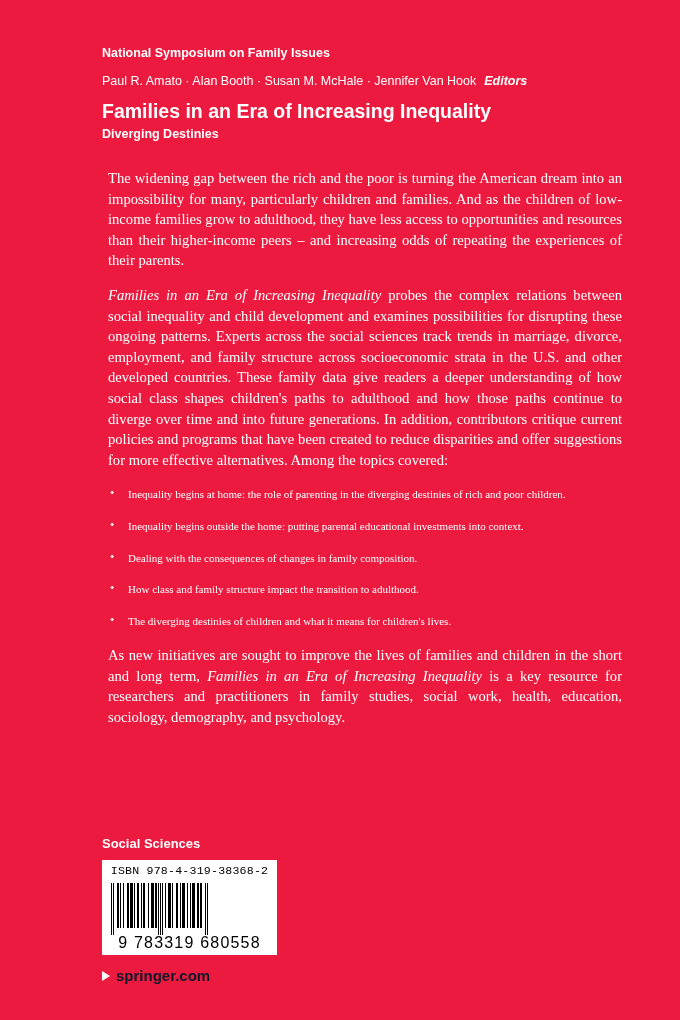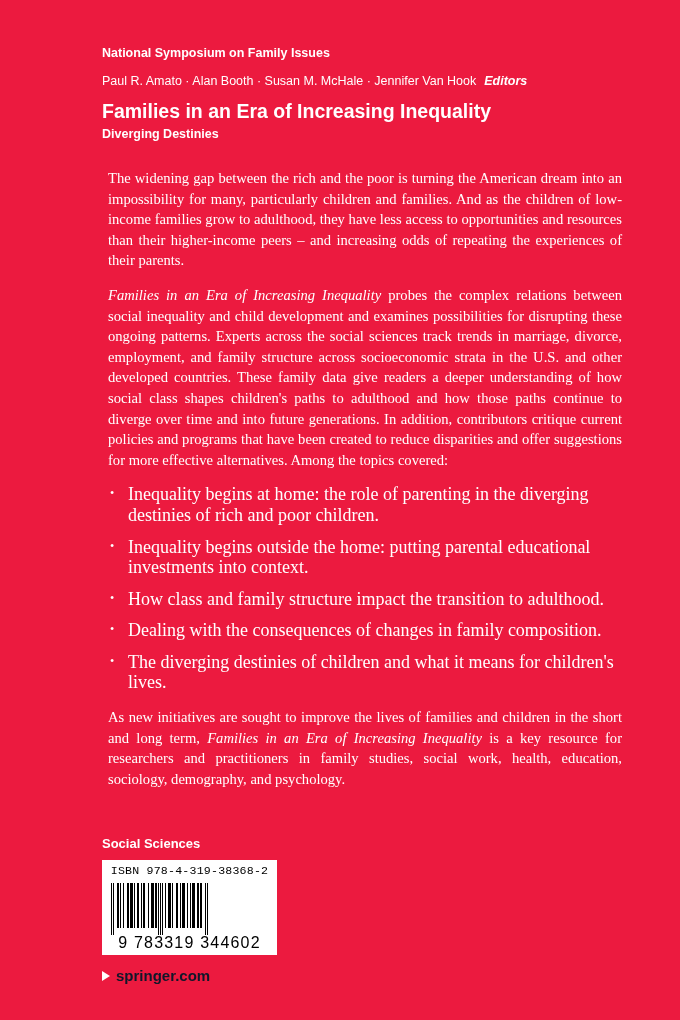--- a/index.html
+++ b/index.html
@@ -93,21 +93,21 @@
   }
 
   .bullets {
     list-style: none;
     margin: 6px 0 14px 0;
     padding: 0;
   }
   .bullets li {
     position: relative;
     font-family: "Liberation Serif", serif;
-    font-size: 18px;
+    font-size: 11px;
     line-height: 20.6px;
     padding-left: 20px;
     margin-bottom: 11px;
     text-align: left;
   }
   .bullets li::before {
     content: "\2022";
     position: absolute;
     left: 2px;
     top: -1px;
@@ -216,22 +216,22 @@
 
     <p class="para">The widening gap between the rich and the poor is turning the American dream into an impossibility for many, particularly children and families. And as the children of low-income families grow to adulthood, they have less access to opportunities and resources than their higher-income peers – and increasing odds of repeating the experiences of their parents.</p>
 
     <p class="para">
       <em>Families in an Era of Increasing Inequality</em><span> probes the complex relations between social inequality and child development and examines possibilities for disrupting these ongoing patterns. Experts across the social sciences track trends in marriage, divorce, employment, and family structure across socioeconomic strata in the U.S. and other developed countries. These family data give readers a deeper understanding of how social class shapes children's paths to adulthood and how those paths continue to diverge over time and into future generations. In addition, contributors critique current policies and programs that have been created to reduce disparities and offer suggestions for more effective alternatives. Among the topics covered:</span>
     </p>
 
     <ul class="bullets">
       <li>Inequality begins at home: the role of parenting in the diverging destinies of rich and poor children.</li>
       <li>Inequality begins outside the home: putting parental educational investments into context.</li>
+      <li>Dealing with the consequences of changes in family composition.</li>
       <li>How class and family structure impact the transition to adulthood.</li>
-      <li>Dealing with the consequences of changes in family composition.</li>
       <li>The diverging destinies of children and what it means for children's lives.</li>
     </ul>
 
     <p class="para">
       <span>As new initiatives are sought to improve the lives of families and children in the short and long term, </span><em>Families in an Era of Increasing Inequality</em><span> is a key resource for researchers and practitioners in family studies, social work, health, education, sociology, demography, and psychology.</span>
     </p>
   </div>
 
   <div class="footer">
 
@@ -295,21 +295,21 @@
           <span class="short" style="width:2px;background:#fff"></span>
         <span class="short" style="width:2px"></span>
           <span class="short" style="width:1px;background:#fff"></span>
           <span class="short" style="width:2px"></span>
           <span class="short" style="width:3px;background:#fff"></span>
         <span style="width:1px"></span>
           <span style="width:1px;background:#fff"></span>
           <span style="width:1px"></span>
       </div>
 
-      <div class="ean-digits">9  783319  344602</div>
+      <div class="ean-digits">9  783319  680558</div>
     </div>
 
     <div class="springer">
       <span class="tri"></span>
       <span>springer.com</span>
     </div>
   </div>
 
 </div>
 

